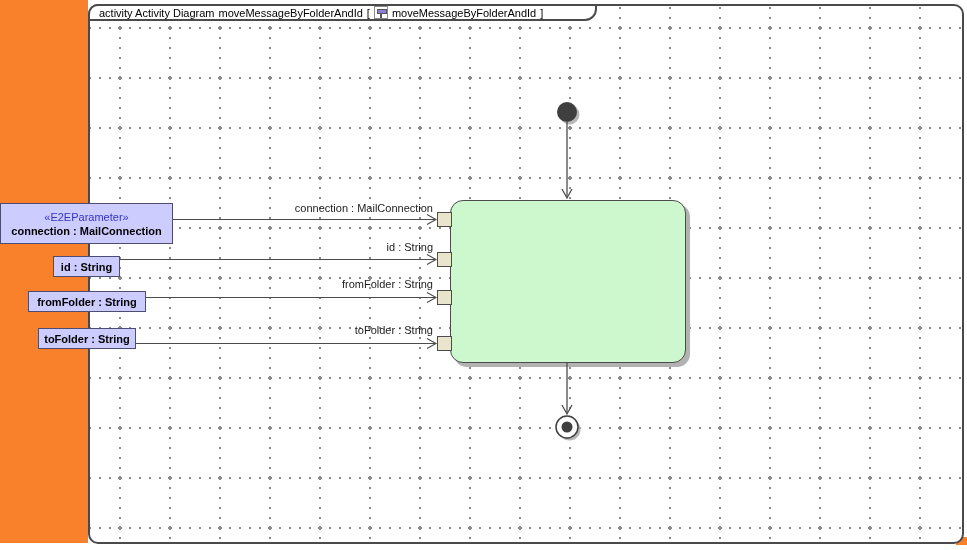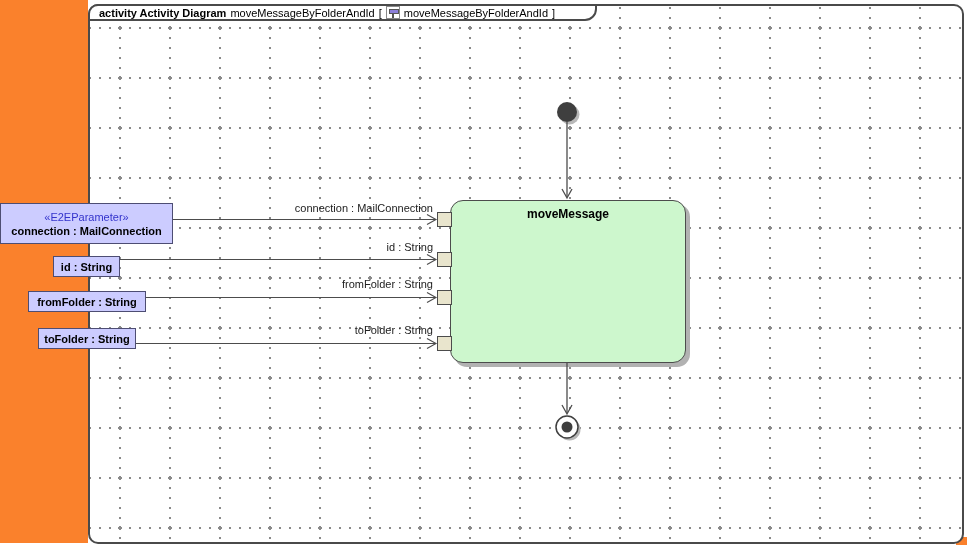--- a/index.html
+++ b/index.html
@@ -30,21 +30,21 @@
     background-position:5px 47px, 5px 47px, 5px 47px;
     z-index:1;
   }
   .tab{
     position:absolute;left:88px;top:4px;width:509px;height:17px;
     box-sizing:border-box;border:2px solid var(--frame_border,#4a4a4a);
     border-radius:10px 0 12px 0;background:#ffffff;z-index:4;
     display:flex;align-items:center;gap:4px;
     padding:0 12px 0 9px;font-size:11px;color:#000;white-space:nowrap;overflow:hidden;
   }
-  .tab .kind{font-weight:bold;}
+  .tab .kind{font-weight:normal;}
   .diagram-icon{
     display:inline-block;width:14px;height:13px;box-sizing:border-box;
     border:1px solid #8a8a8a;background:#fff;position:relative;flex:0 0 auto;
   }
   .diagram-icon::before{
     content:"";position:absolute;left:2px;top:2px;width:8px;height:3px;
     background:#8c7fd9;border:1px solid #555;
   }
   .diagram-icon::after{
     content:"";position:absolute;left:5px;top:6px;width:2px;height:5px;background:#555;
@@ -84,21 +84,20 @@
 </style>
 </head>
 <body>
 
 <div class="orange-strip"></div>
 <div class="corner-sliver"></div>
 
 <div class="frame"></div>
 
 <div class="activity">
-  <div class="title">moveMessage</div>
 </div>
 
 <svg class="edges" width="967" height="550" viewBox="0 0 967 550">
 
   <circle cx="569.5" cy="114.5" r="10" fill="#b8b8b8"></circle>
   <circle cx="567" cy="112" r="10" fill="#3f3f3f"></circle>
   <line x1="567" y1="122" x2="567" y2="197" stroke="#4c4c4c" stroke-width="1.3"></line>
   <polyline points="562,189 567,198 572,189" fill="none" stroke="#4c4c4c" stroke-width="1.3"></polyline>
 
   <line x1="567" y1="363" x2="567" y2="413" stroke="#4c4c4c" stroke-width="1.3"></line>

